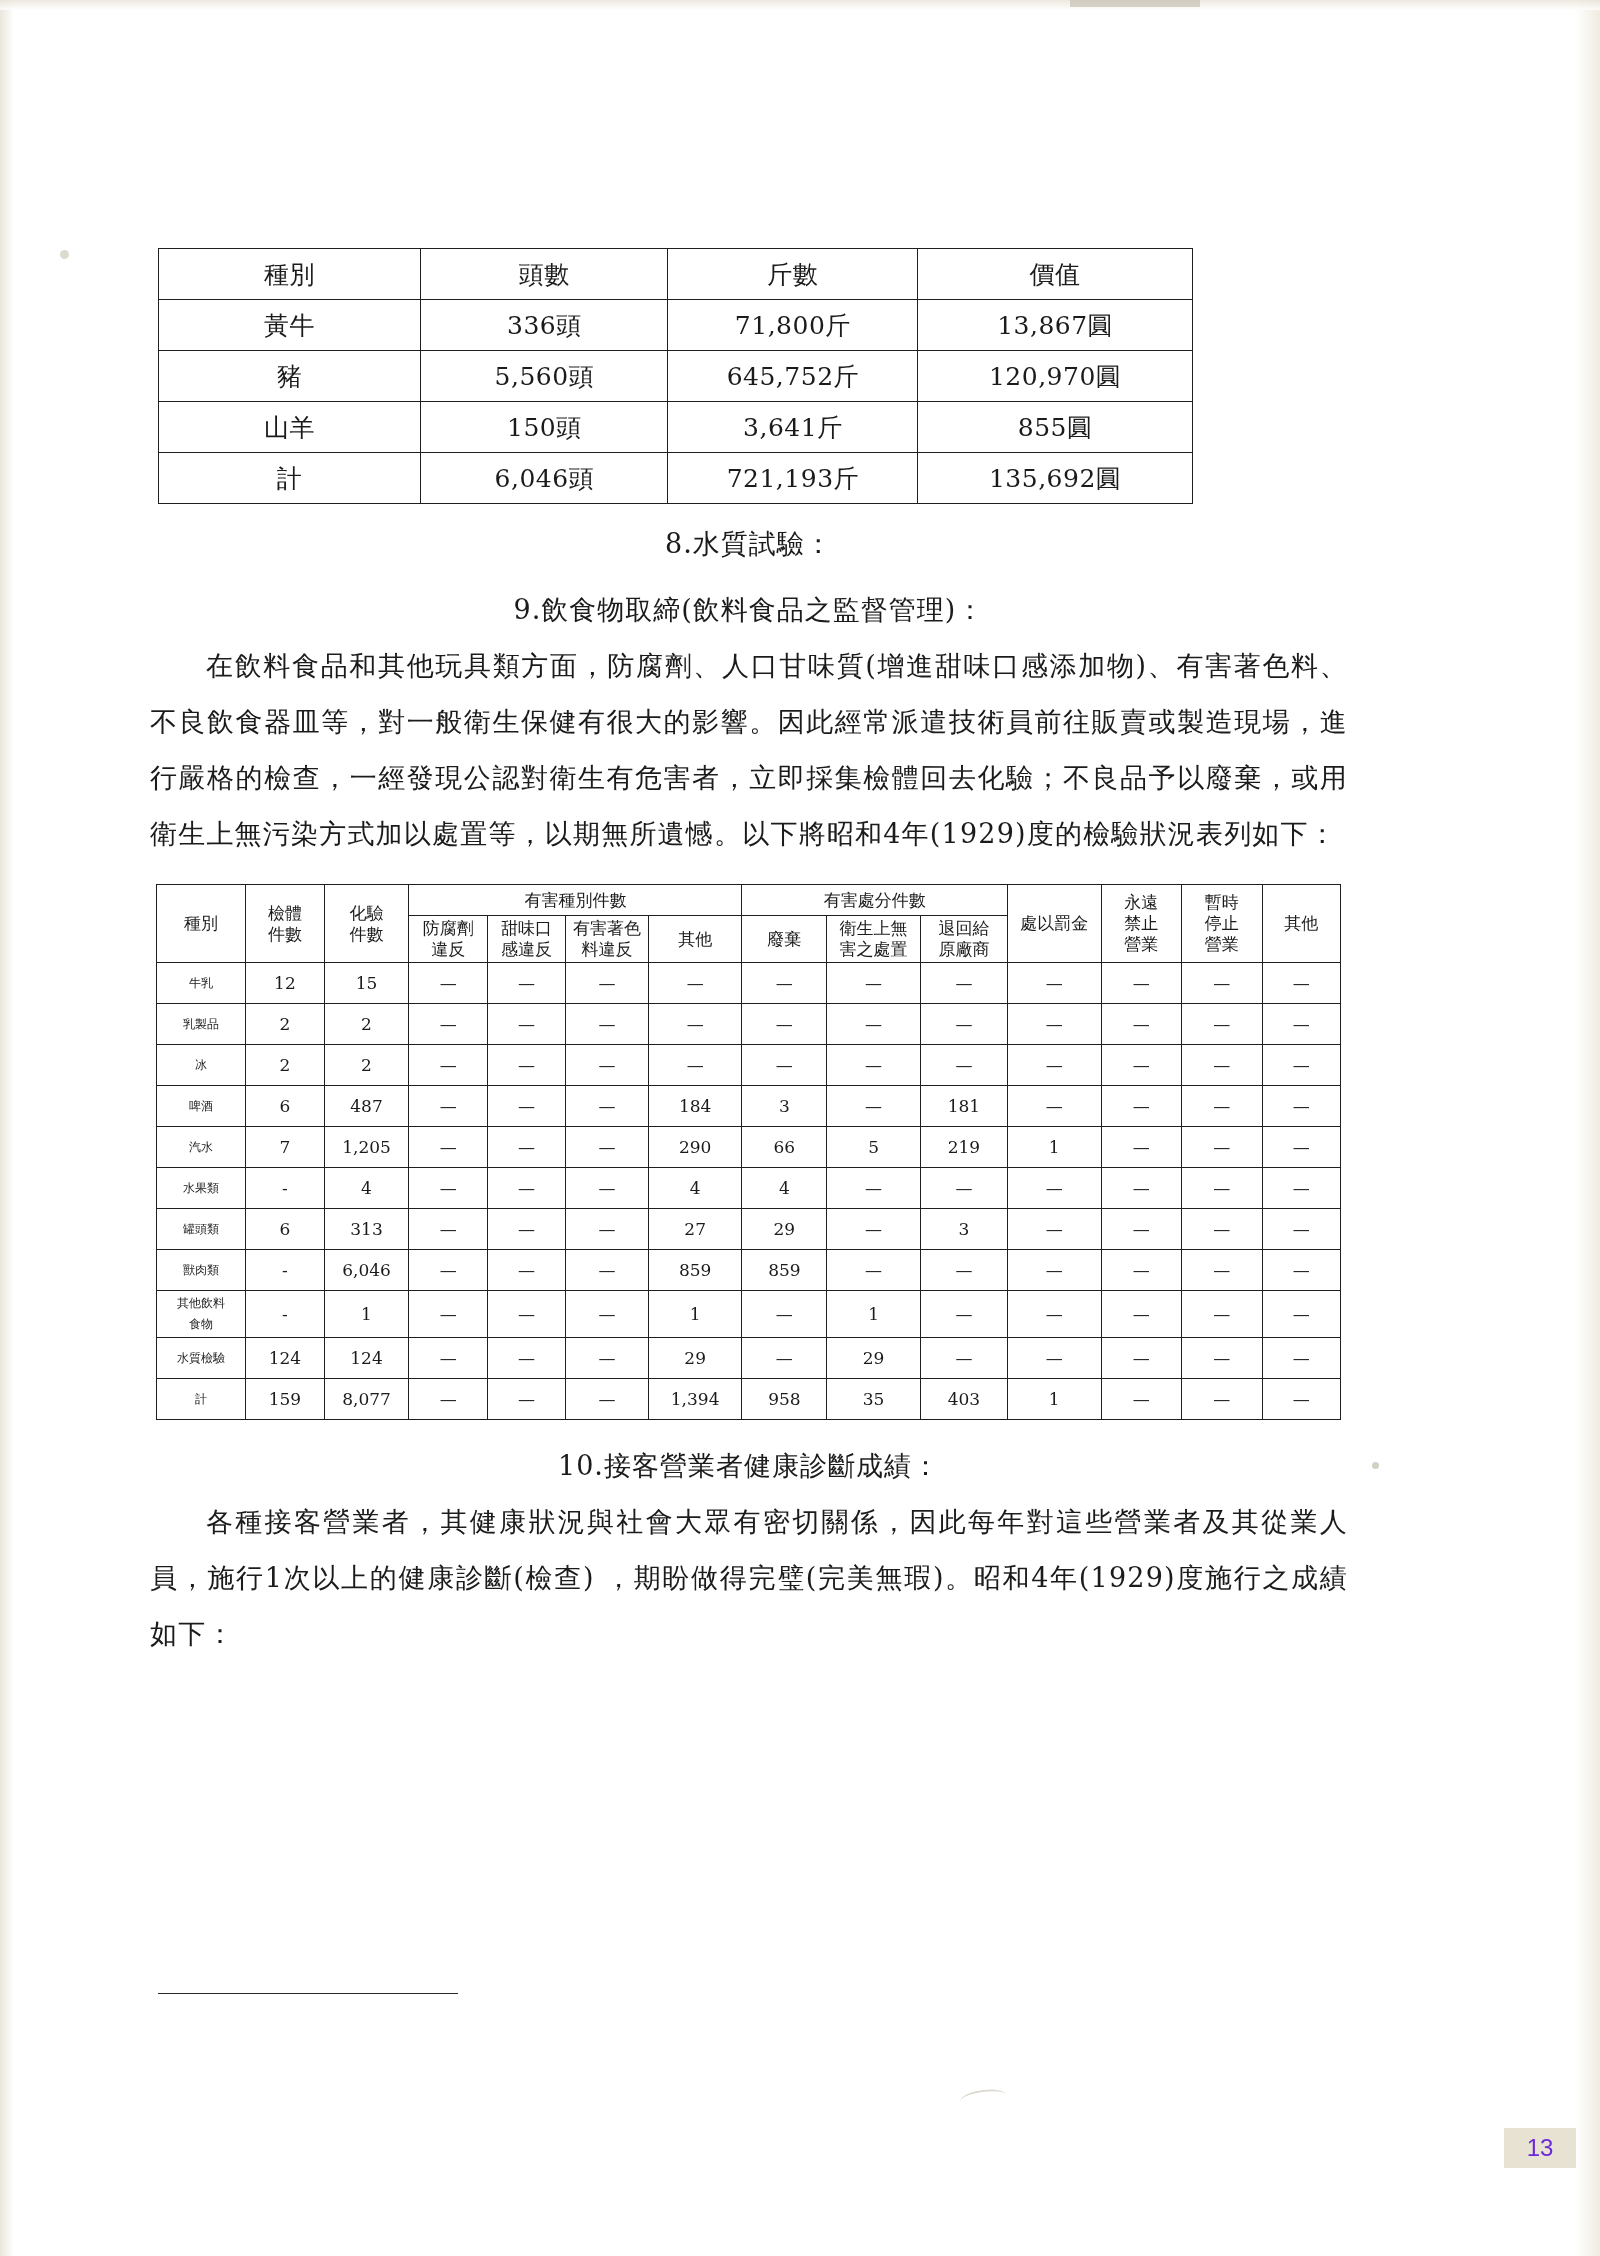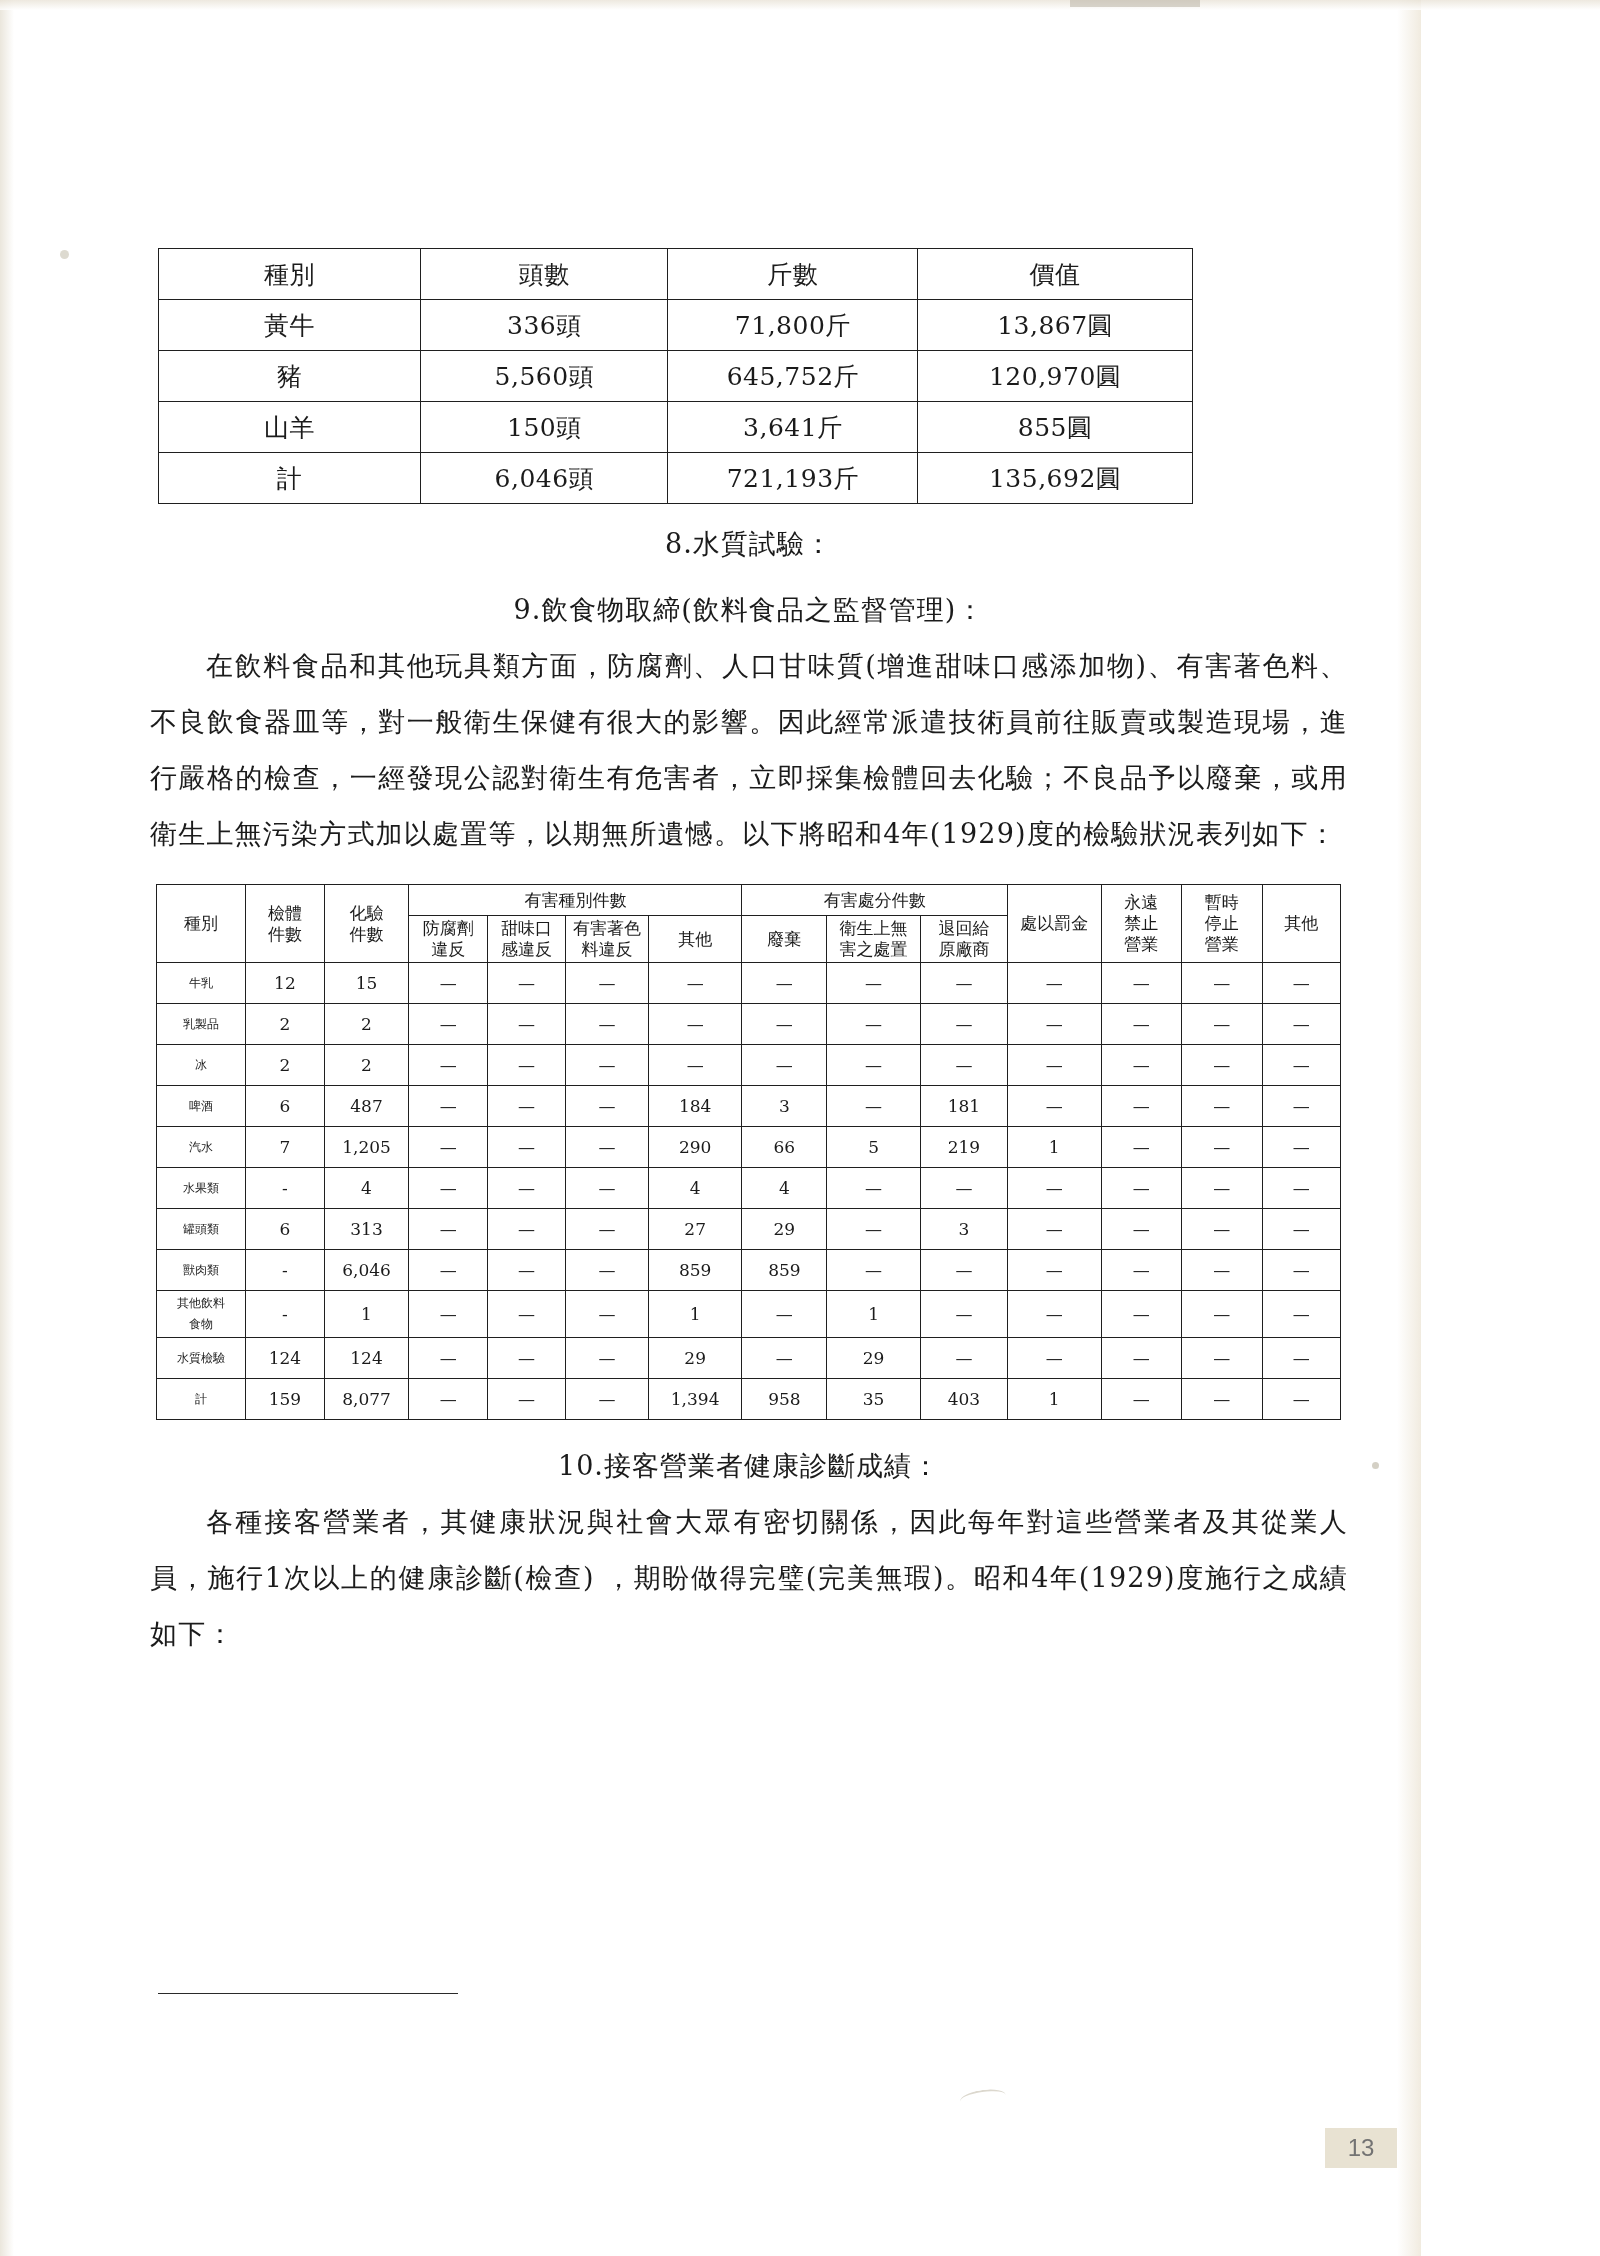--- a/index.html
+++ b/index.html
@@ -13,21 +13,21 @@
     position: relative;
     font-family: "DejaVu Serif", "Liberation Serif", serif;
     color: #1b1b1b;
     overflow: hidden;
   }
 
   
   #page {
     position: absolute;
     left: 0; top: 0;
-    width: 1421px;
+    width: 1600px;
     height: 2256px;
     background: #ffffff;
   }
 
   
   .scan-edge-left {
     position: absolute;
     left: 0; top: 0;
     width: 14px; height: 2256px;
     background: linear-gradient(to right, #e7e2d6, #ffffff);
@@ -176,21 +176,21 @@
   }
 
   
   .page-num {
     position: absolute;
     right: 24px;
     top: 2128px;
     width: 72px;
     height: 40px;
     background: #e8e2d2;
-    color: #737373;
+    color: #6d28d9;
     font-size: 24px;
     display: flex;
     align-items: center;
     justify-content: center;
     font-family: "Liberation Sans", sans-serif;
   }
 </style>
 </head>
 <body>
 

